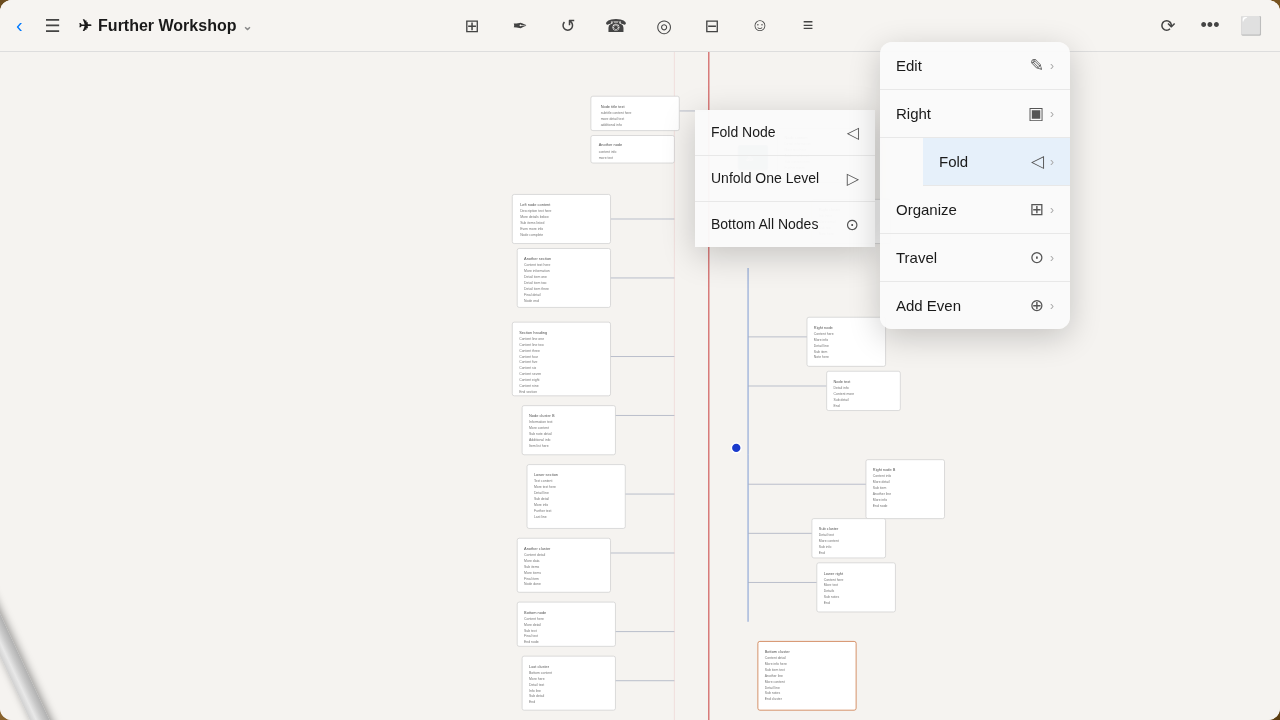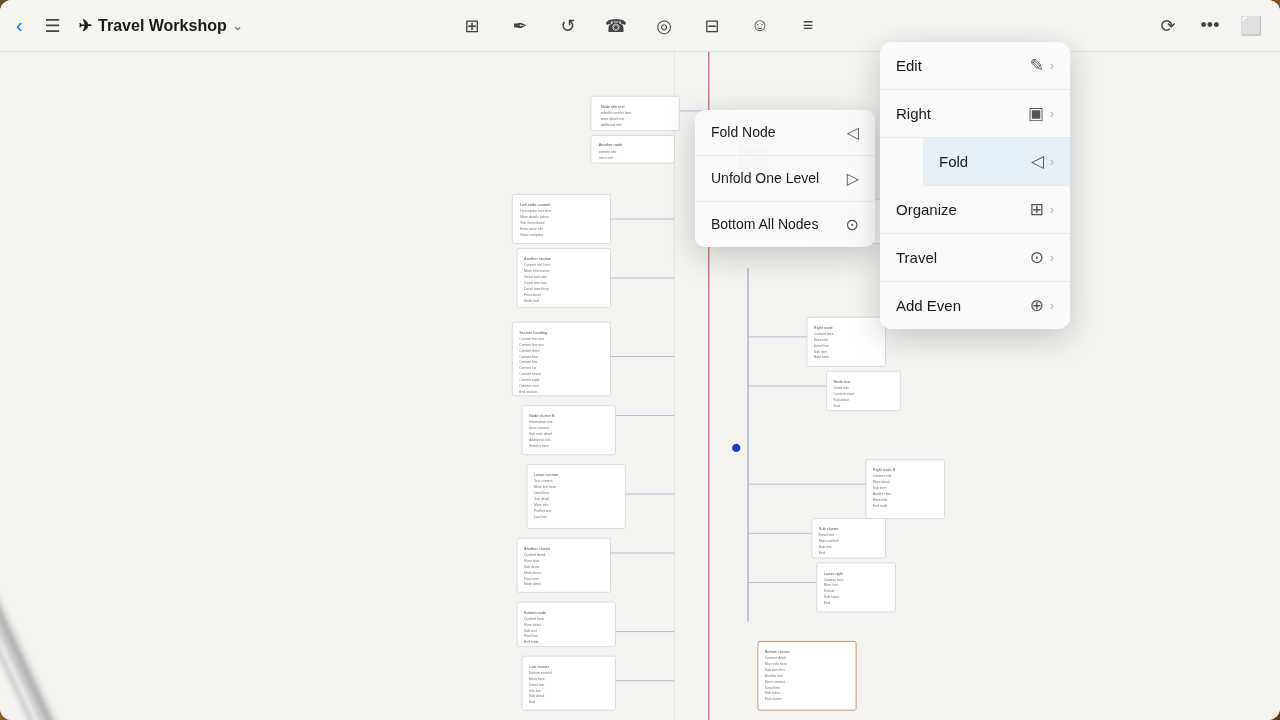--- a/index.html
+++ b/index.html
@@ -145,21 +145,21 @@
       border-radius: 6px;
     }
 
     
     .fold-menu {
       position: absolute;
       top: 110px;
       left: 695px;
       width: 180px;
       background: rgba(250, 250, 250, 0.97);
-      border-radius: 10px;
+      border-radius: 0;
       box-shadow: 0 8px 32px rgba(0,0,0,0.2);
       overflow: hidden;
       z-index: 20;
     }
 
     .fold-menu-item {
       display: flex;
       align-items: center;
       justify-content: space-between;
       padding: 13px 16px;
@@ -444,21 +444,21 @@
       </svg>
     </div>
   </div>
 
   <div class="toolbar">
     <div class="toolbar-left">
       <span class="back-btn">‹</span>
       <span class="tool-icon sidebar-btn">☰</span>
       <div class="doc-title">
         <span>✈</span>
-        <span>Travel Workshop</span>
+        <span>Further Workshop</span>
         <span class="chevron">⌄</span>
       </div>
     </div>
 
     <div class="toolbar-center">
       <span class="tool-icon">⊞</span>
       <span class="tool-icon">✒</span>
       <span class="tool-icon">↺</span>
       <span class="tool-icon">☎</span>
       <span class="tool-icon">◎</span>

